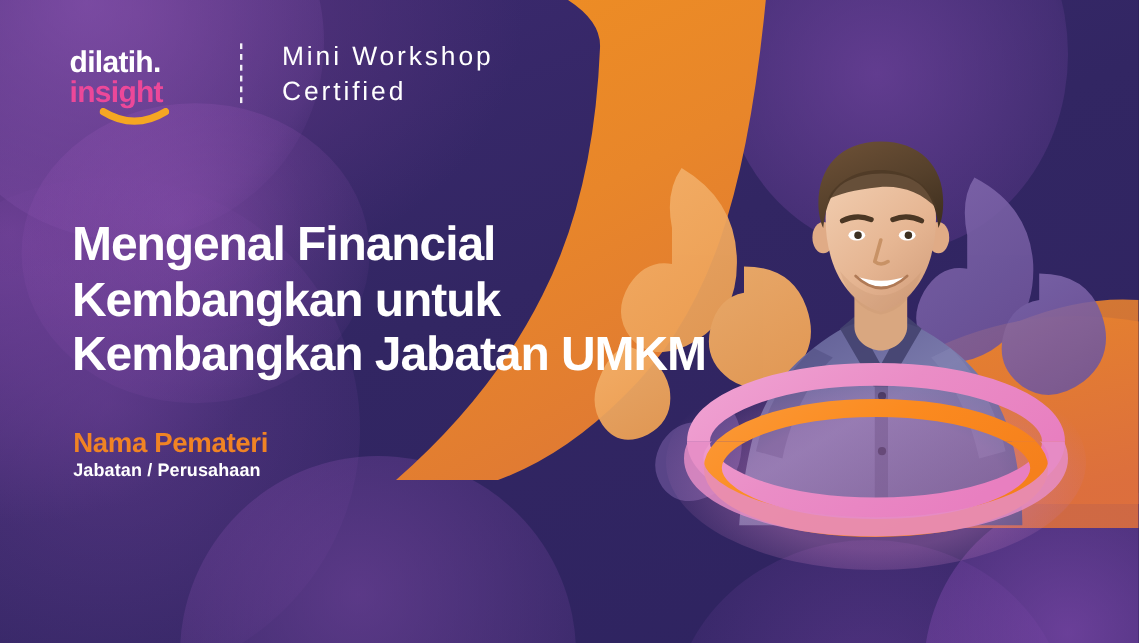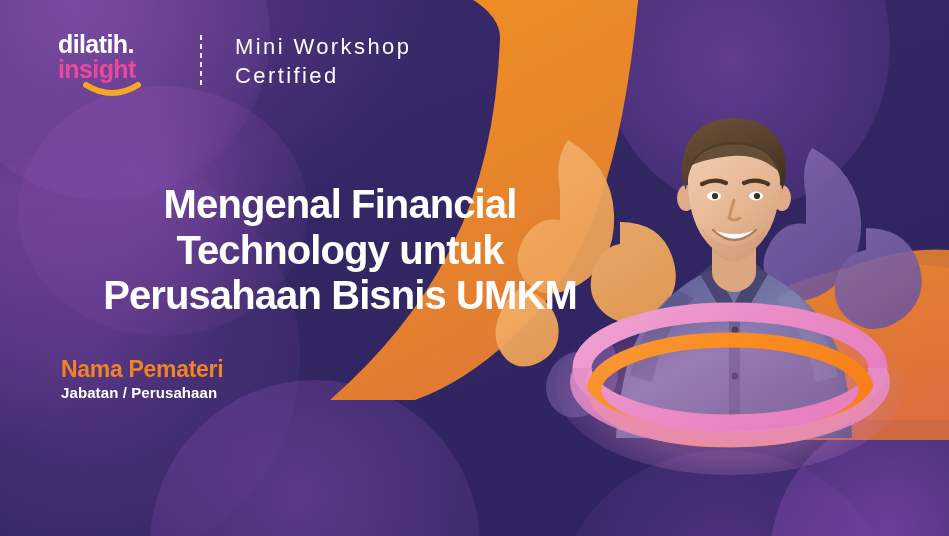--- a/index.html
+++ b/index.html
@@ -100,21 +100,21 @@
     height: 185px;
     pointer-events: none;
   }
 
   
   .header {
     position: absolute;
     left: 58px;
     top: 30px;
     display: flex;
-    align-items: flex-start;
+    align-items: flex-end;
     gap: 15px;
     z-index: 6;
   }
   .logo {
     position: relative;
     width: 104px;
     padding-top: 2px;
   }
   .logo-dilatih {
     font-size: 25px;
@@ -167,21 +167,21 @@
     left: 60px;
     top: 182px;
     width: 560px;
     z-index: 6;
     color: #ffffff;
     font-size: 40px;
     font-weight: bold;
     line-height: 1.14;
     letter-spacing: -0.9px;
   }
-  .headline .ln { display: block; white-space: nowrap; text-align: center; }
+  .headline .ln { display: block; white-space: nowrap; }
 
   
   .speaker-name {
     position: absolute;
     left: 61px;
     top: 356px;
     z-index: 6;
     color: #f08324;
     font-size: 23px;
     font-weight: bold;
@@ -410,20 +410,20 @@
     <div class="divider"></div>
 
     <div class="header-text">
       <div>Mini Workshop</div>
       <div>Certified</div>
     </div>
   </div>
 
   <div class="headline">
     <span class="ln">Mengenal Financial</span>
-    <span class="ln">Technology untuk</span>
-    <span class="ln">Perusahaan Bisnis UMKM</span>
+    <span class="ln">Kembangkan untuk</span>
+    <span class="ln">Kembangkan Jabatan UMKM</span>
   </div>
 
   <div class="speaker-name">Nama Pemateri</div>
   <div class="speaker-role">Jabatan / Perusahaan</div>
 
 </div>
 
 </body></html>

